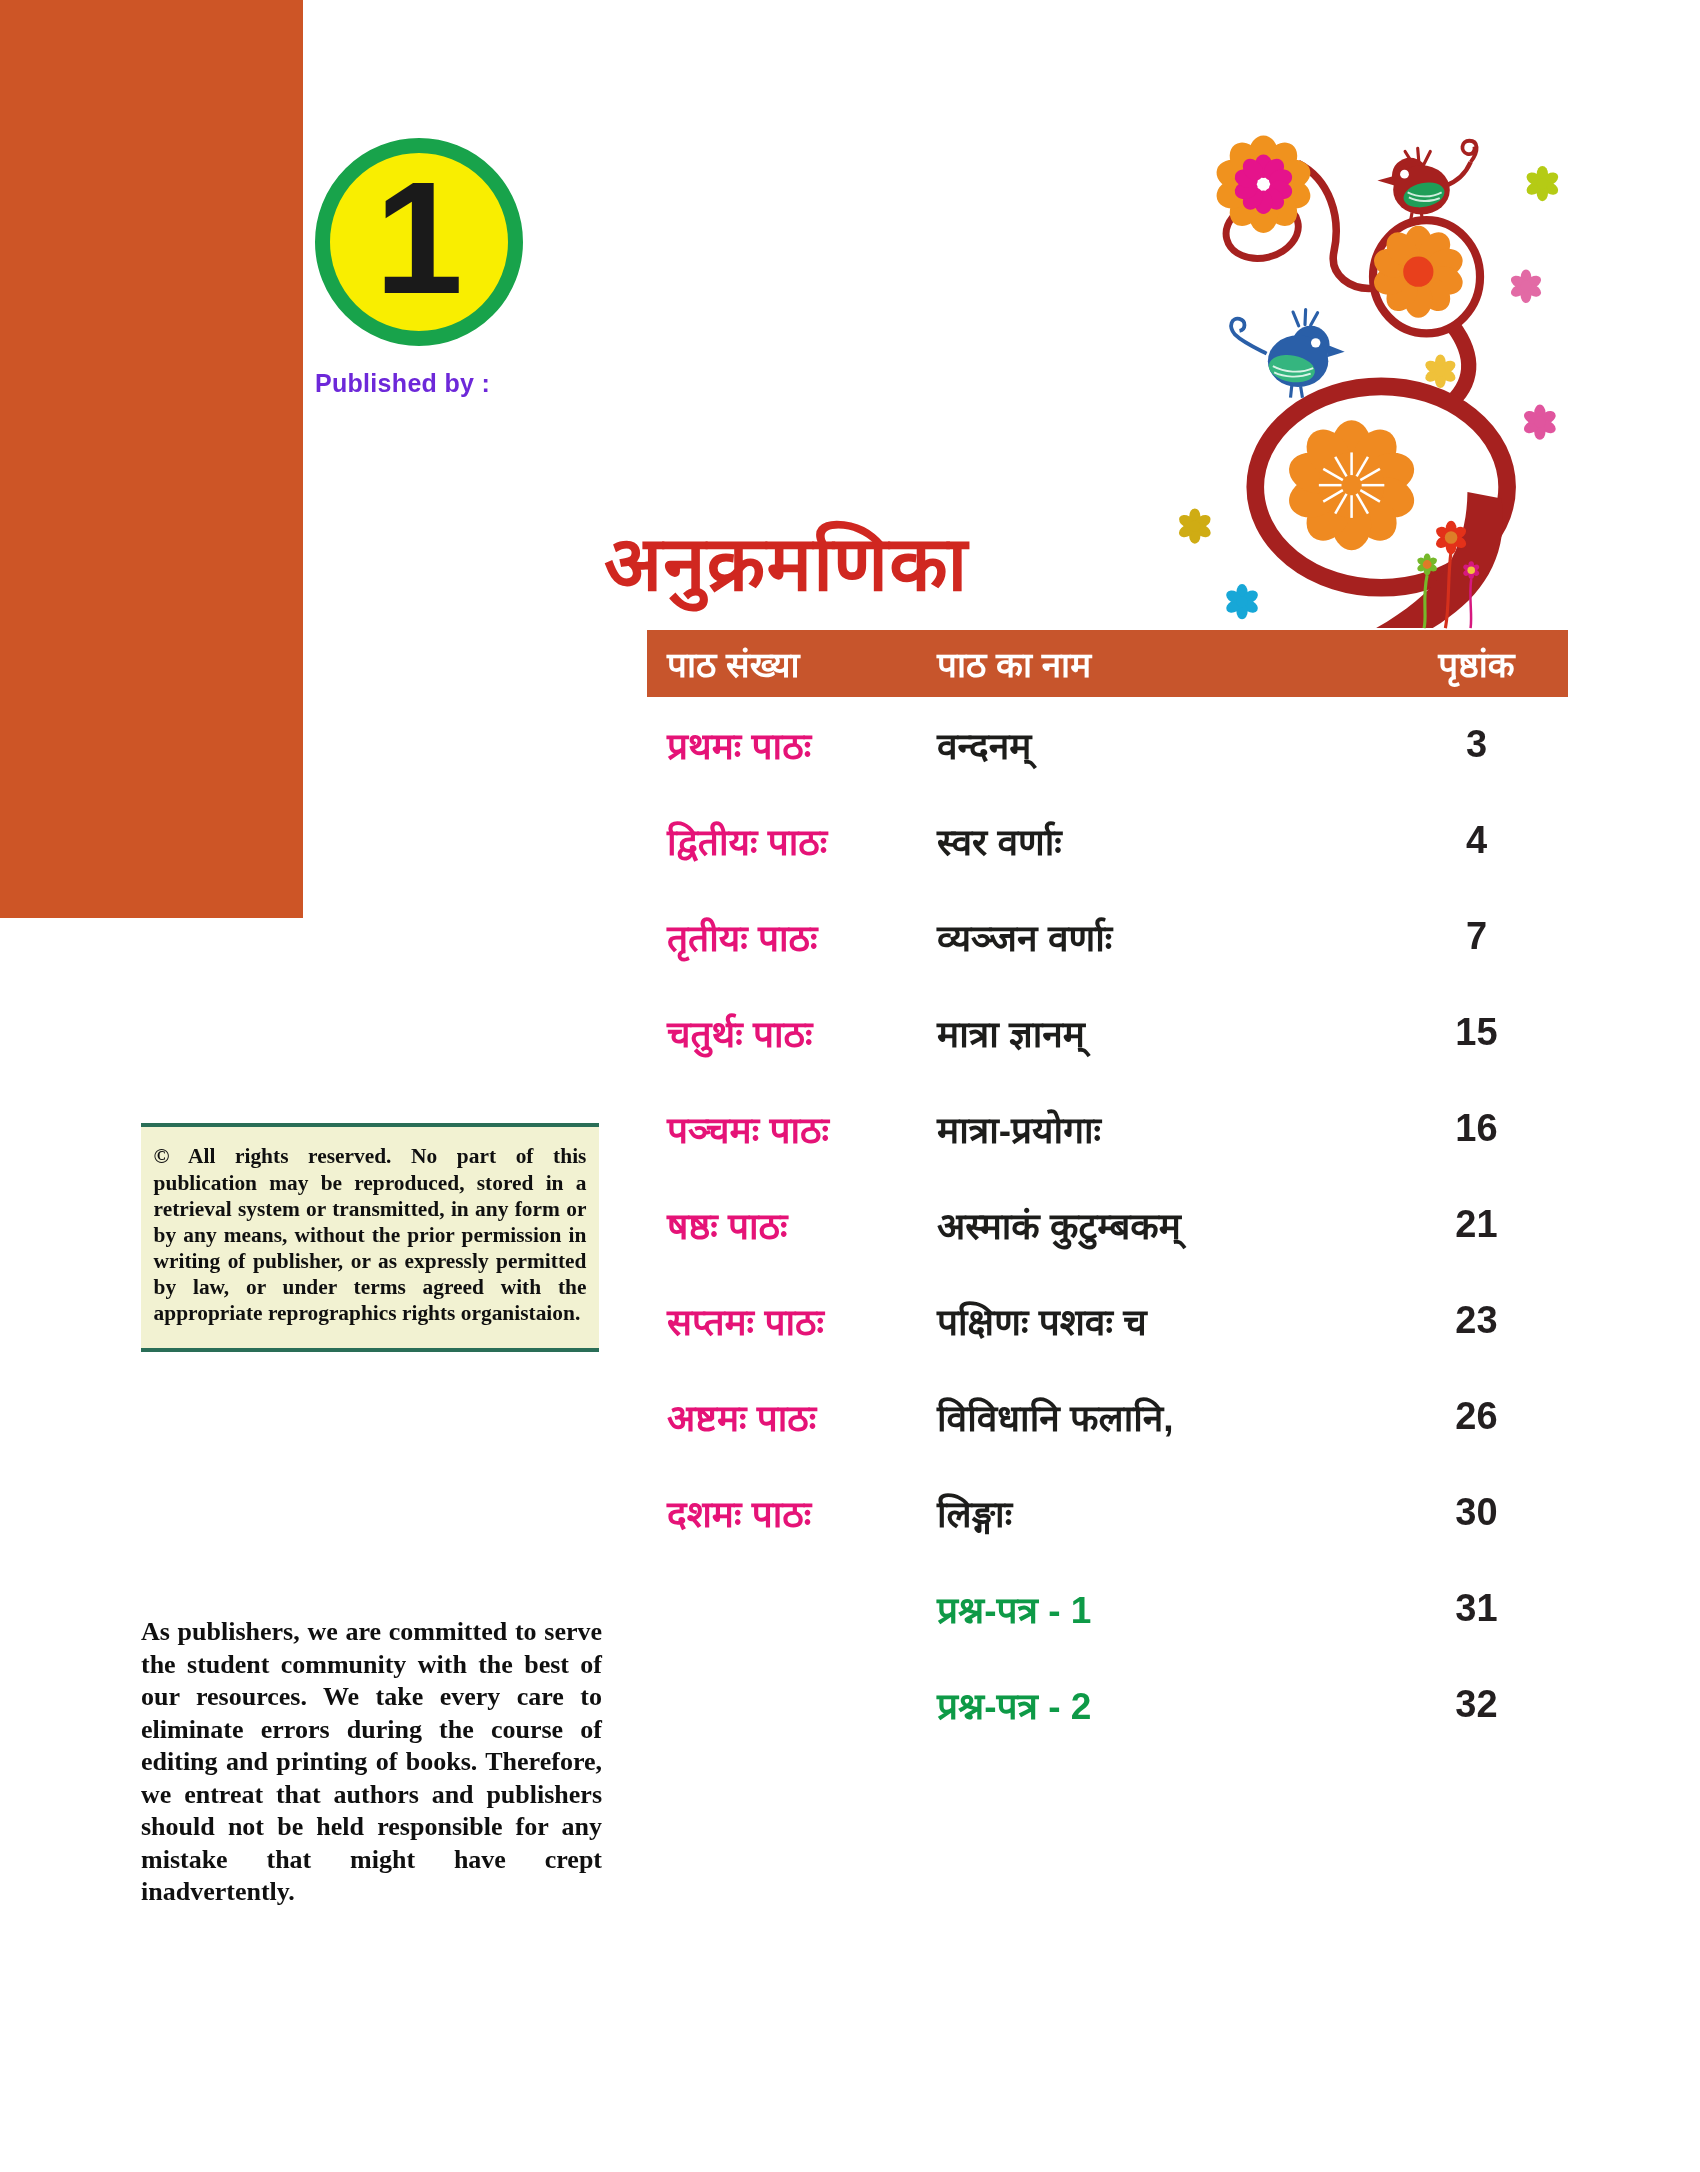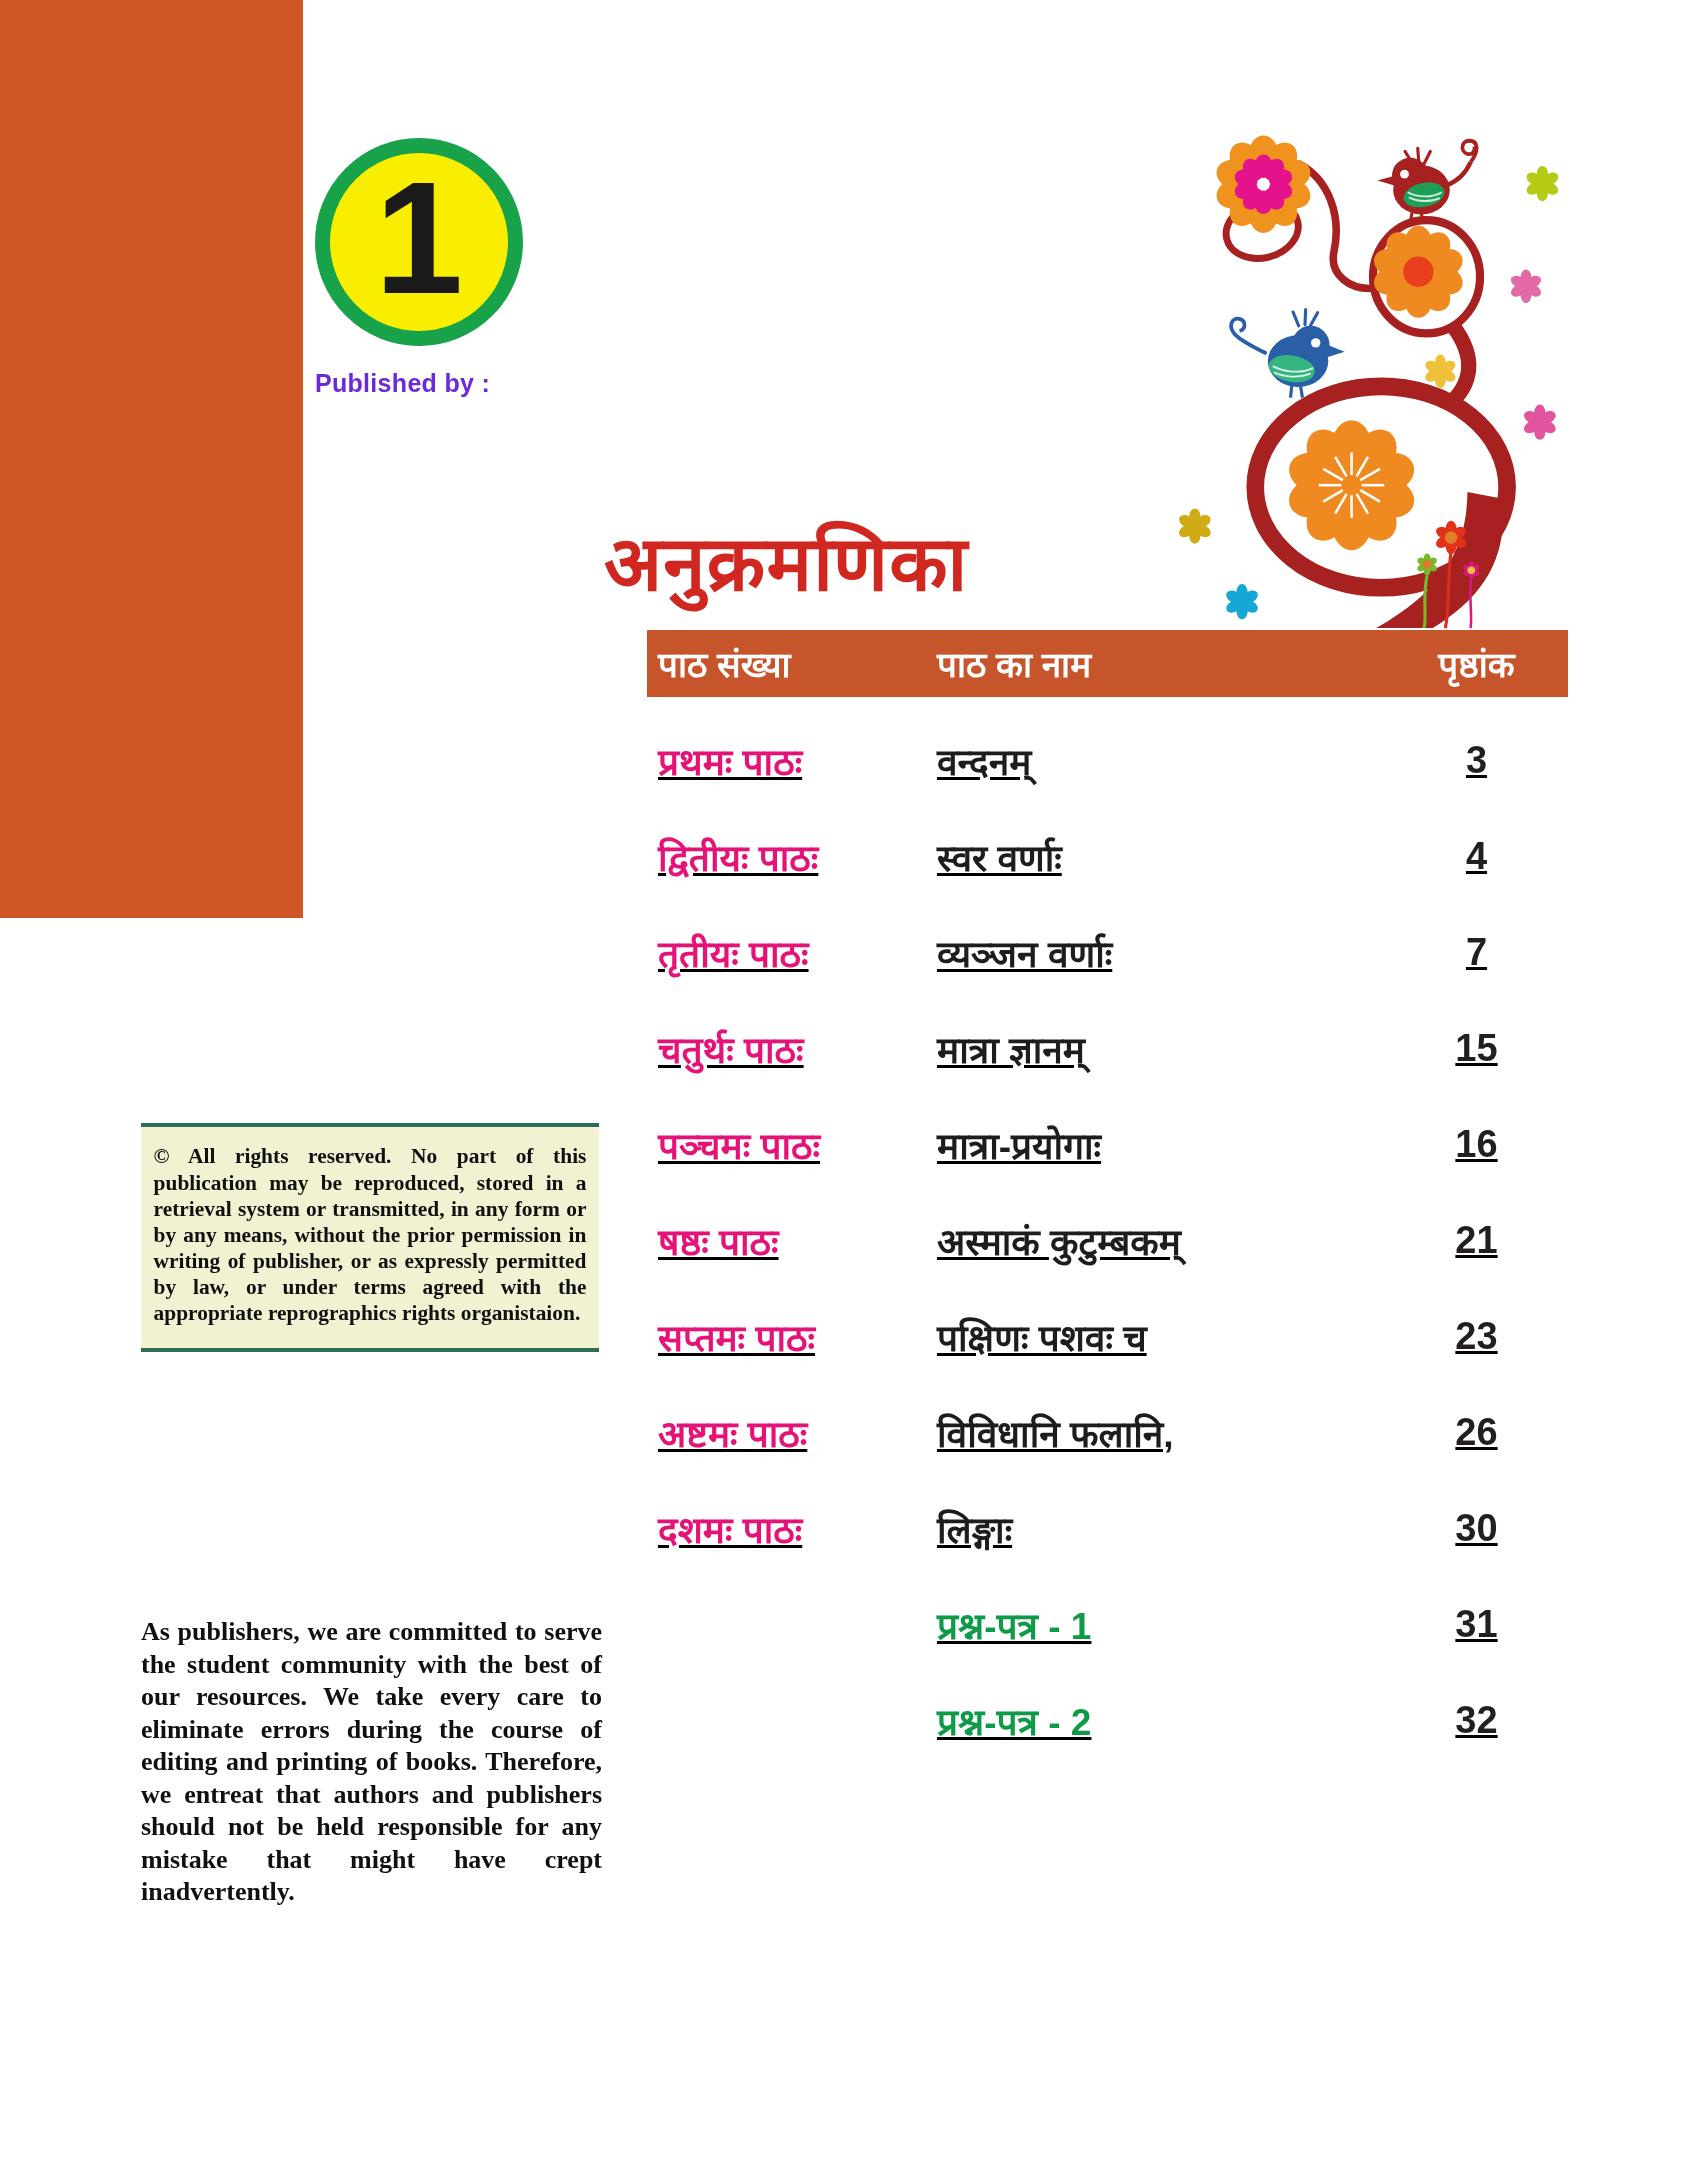--- a/index.html
+++ b/index.html
@@ -67,29 +67,28 @@
     position: absolute;
     left: 647px; top: 630px;
     width: 921px; height: 67px;
     background: #c7552c;
     color: #ffffff;
     display: flex;
     align-items: center;
     font-weight: bold;
     font-size: 35px;
   }
-  .col1 { width: 290px; padding-left: 11px; box-sizing: border-box; }
+  .col1 { width: 290px; padding-left: 20px; box-sizing: border-box; }
   .col2 { flex: 1; }
   .col3 { width: 183px; text-align: center; }
   
   .toc-rows {
     position: absolute;
-    left: 647px; top: 712px;
+    left: 647px; top: 696px;
     width: 921px;
-    text-decoration: underline;
   }
   .toc-row {
     height: 96px;
     display: flex;
     align-items: center;
     font-weight: bold;
     font-size: 37px;
   }
   .toc-row .lesson { color: #e51377; }
   .toc-row .name   { color: #1d1d1b; }

